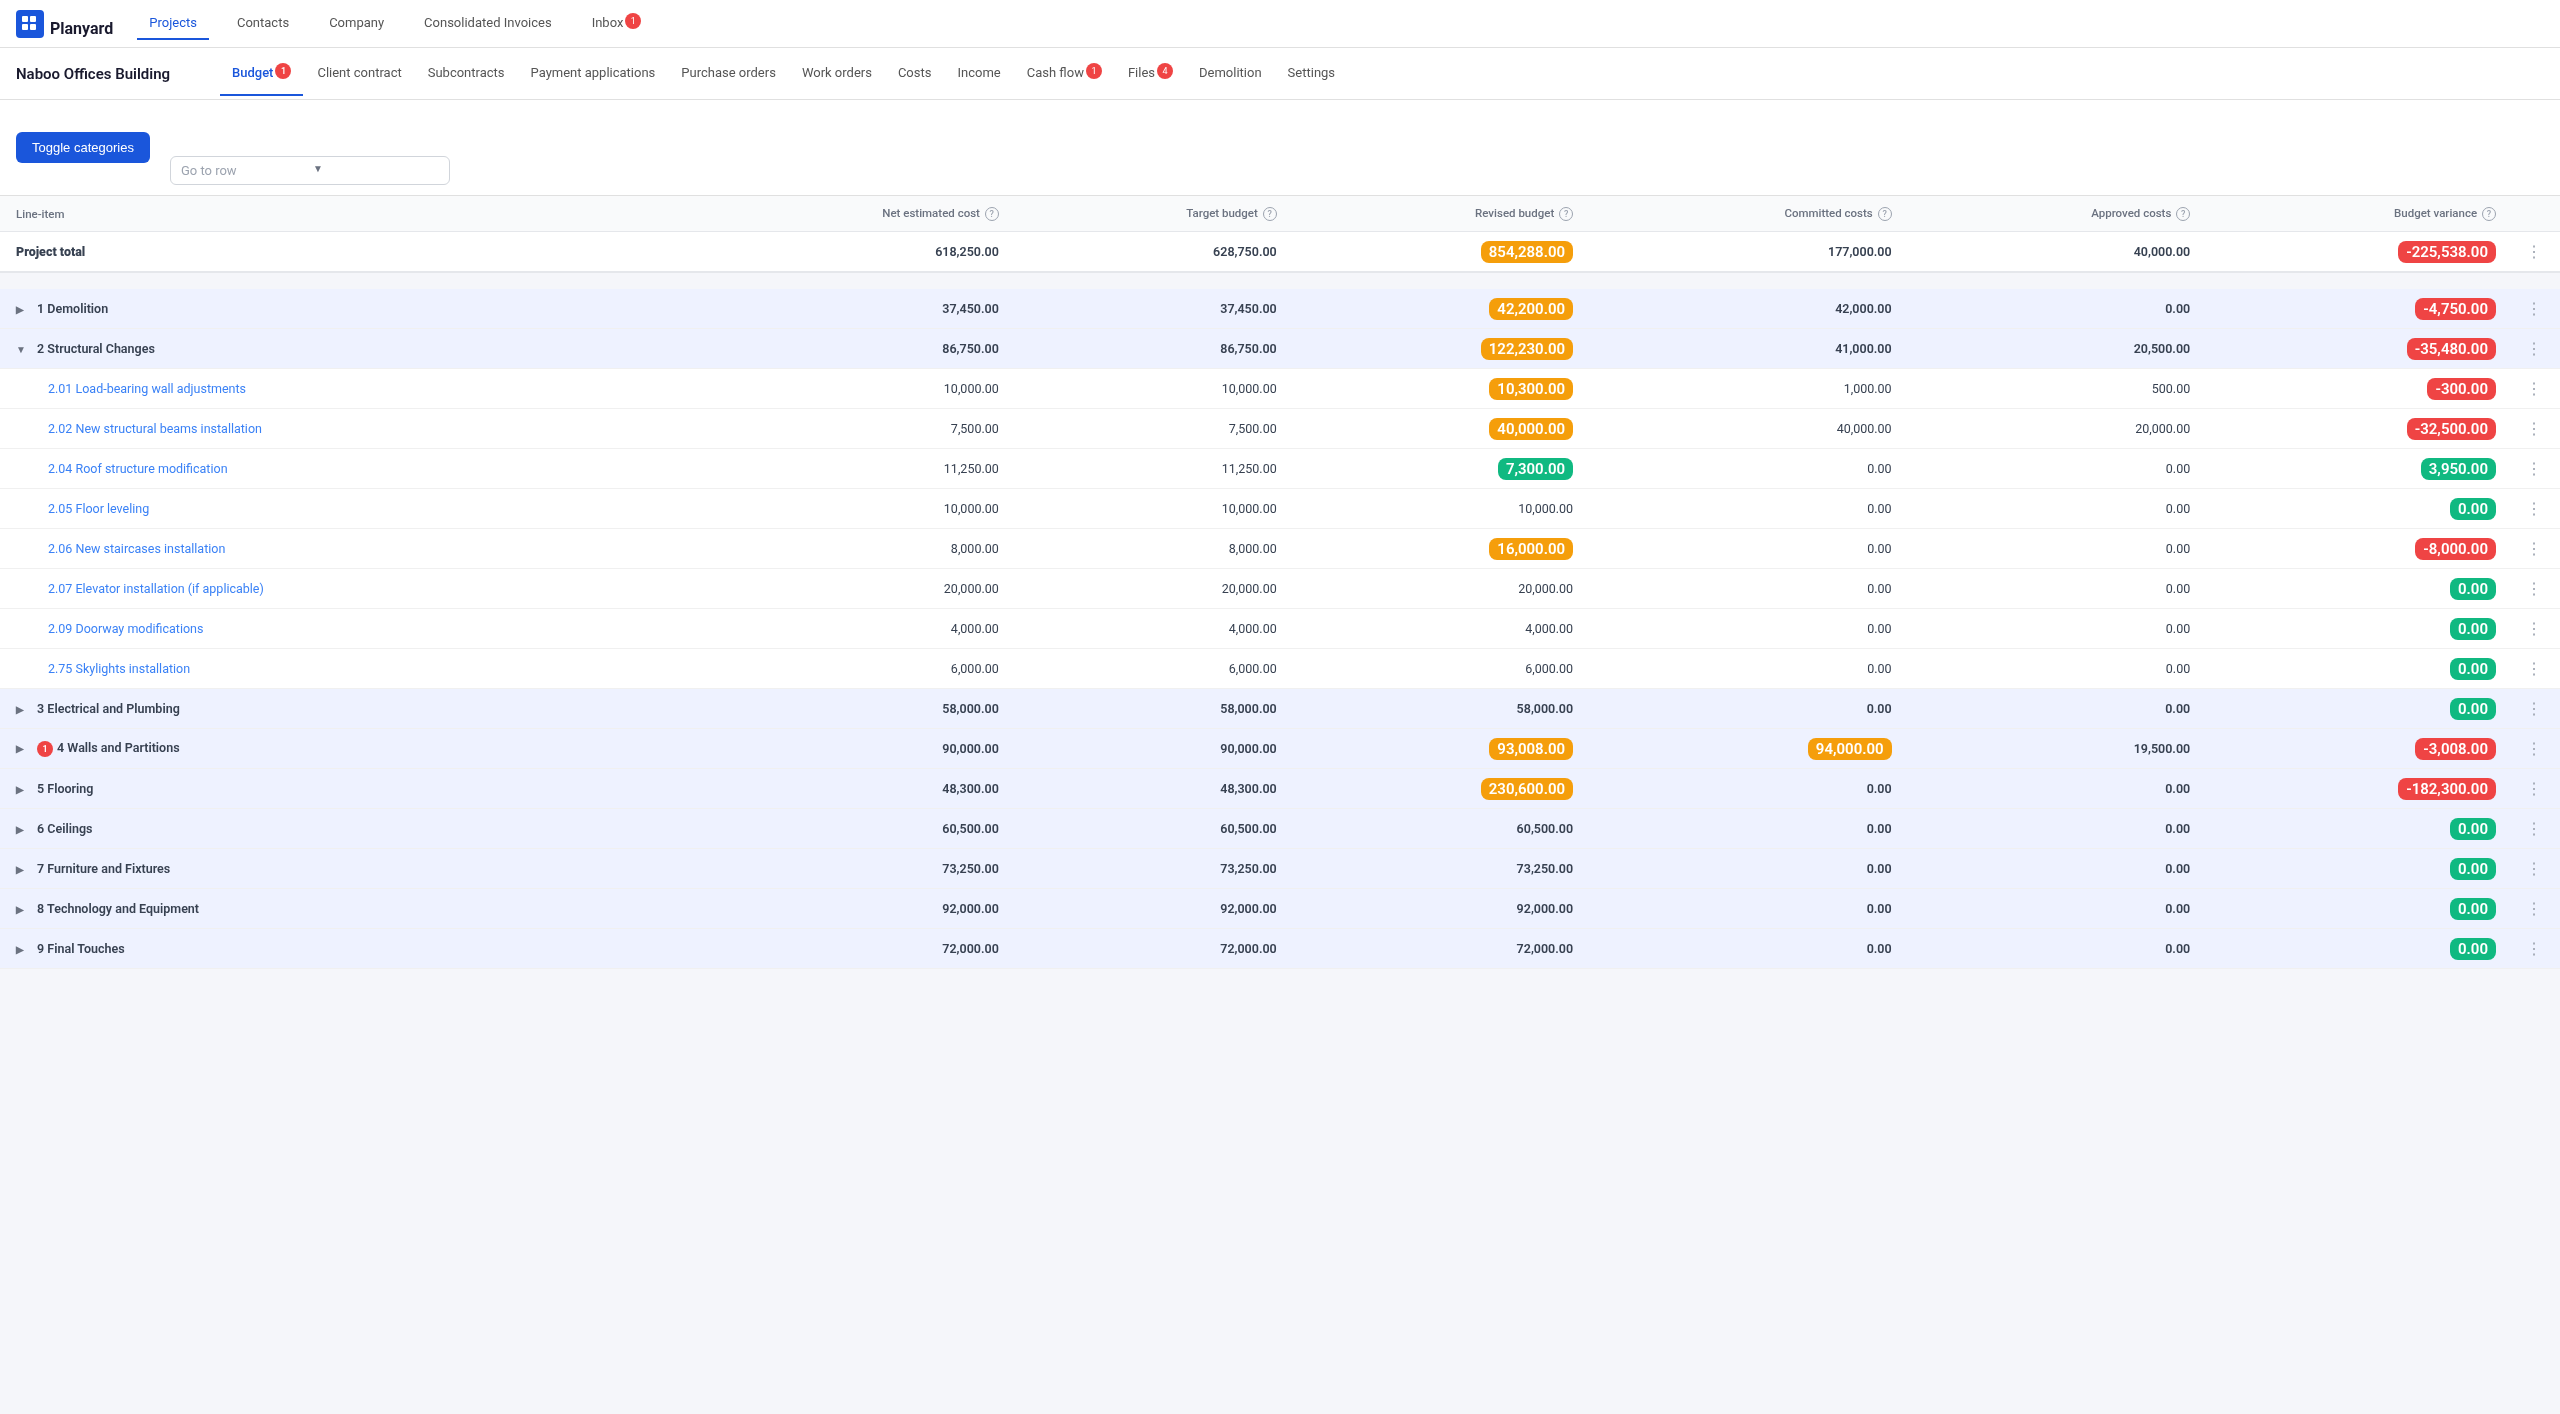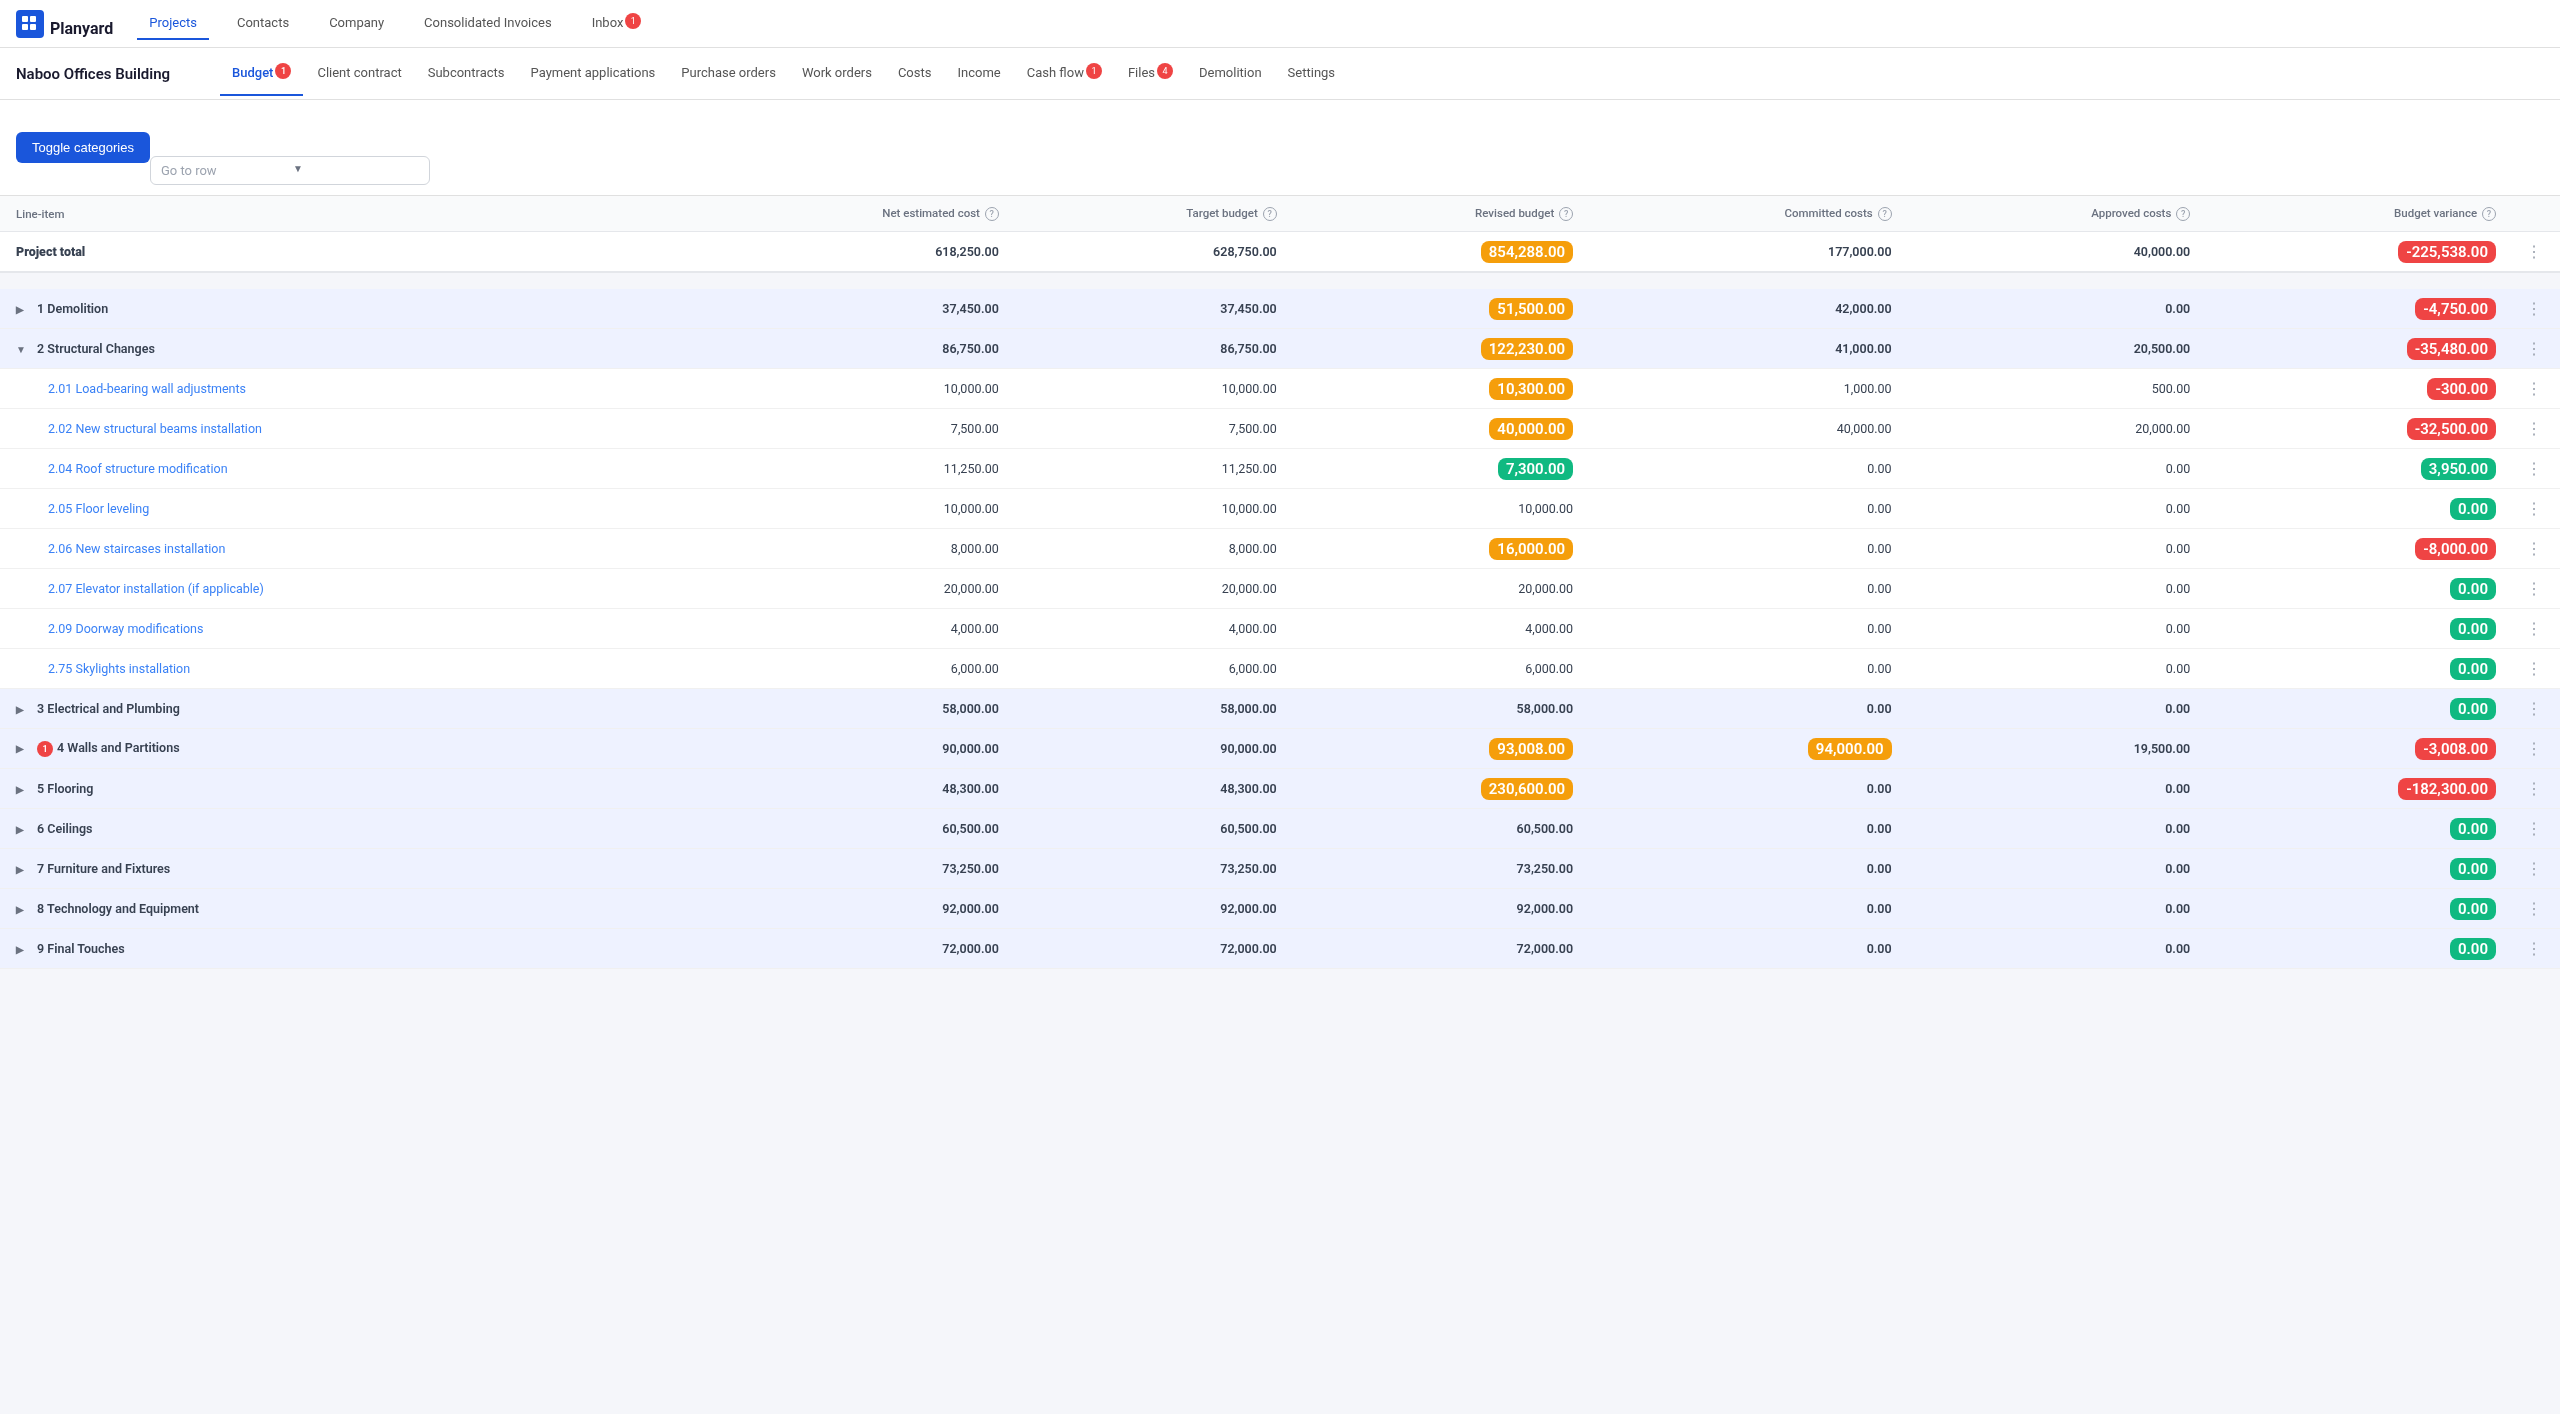--- a/index.html
+++ b/index.html
@@ -16,21 +16,21 @@
     .badge { display: inline-flex; align-items: center; justify-content: center; background: #ef4444; color: white; border-radius: 50%; width: 16px; height: 16px; font-size: 9px; margin-left: 2px; vertical-align: top; margin-top: -2px; }
 
     
     .project-header { background: #fff; border-bottom: 1px solid #e0e0e0; padding: 0 16px; display: flex; align-items: center; height: 52px; }
     .project-title { font-weight: 600; font-size: 15px; margin-right: 24px; color: #1a1a2e; min-width: 180px; }
     .sub-nav { display: flex; gap: 2px; overflow-x: auto; }
     .sub-nav-item { padding: 14px 12px; cursor: pointer; color: #555; font-size: 13px; white-space: nowrap; border-bottom: 2px solid transparent; }
     .sub-nav-item.active { color: #1a56db; border-bottom: 2px solid #1a56db; font-weight: 500; }
 
     
-    .toolbar { background: #fff; padding: 10px 16px; display: flex; align-items: center; gap: 0; border-bottom: 1px solid #e0e0e0; }
+    .toolbar { background: #fff; padding: 10px 16px; display: flex; align-items: center; gap: 20px; border-bottom: 1px solid #e0e0e0; }
     .btn-toggle { background: #1a56db; color: white; border: none; border-radius: 6px; padding: 8px 16px; cursor: pointer; font-size: 13px; font-weight: 500; }
     .go-to-row { display: flex; align-items: flex-start; border: 1px solid #d1d5db; border-radius: 6px; padding: 6px 10px; gap: 6px; background: #fff; min-width: 280px; color: #9ca3af; cursor: pointer; margin-top: 46px; }
     .go-to-row span { flex: 1; font-size: 13px; }
     .go-to-row .chevron { font-size: 10px; color: #6b7280; }
 
     
     .table-container { overflow: auto; background: #86efac; margin: 0; }
     table { width: 100%; border-collapse: collapse; font-size: 12.5px; }
     thead tr { background: #f9fafb; border-bottom: 1px solid #e5e7eb; }
     th { padding: 10px 12px; text-align: right; font-weight: 500; color: #6b7280; font-size: 11.5px; white-space: nowrap; }
@@ -137,21 +137,21 @@
         <tr>
           <td colspan="8" class="section-divider"></td>
         </tr>
         <tr class="row-category">
       <td>
         <span class="expand-icon">▶</span>
         1 Demolition
       </td>
       <td>37,450.00</td>
       <td>37,450.00</td>
-      <td><span class="badge-pill badge-orange">51,500.00</span></td>
+      <td><span class="badge-pill badge-orange">42,200.00</span></td>
       <td><span>42,000.00</span></td>
       <td>0.00</td>
       <td><span class="badge-pill badge-red">-4,750.00</span></td>
       <td><button class="more-btn">⋮</button></td>
     </tr>
         <tr class="row-category">
       <td>
         <span class="expand-icon">▼</span>
         2 Structural Changes
       </td>

